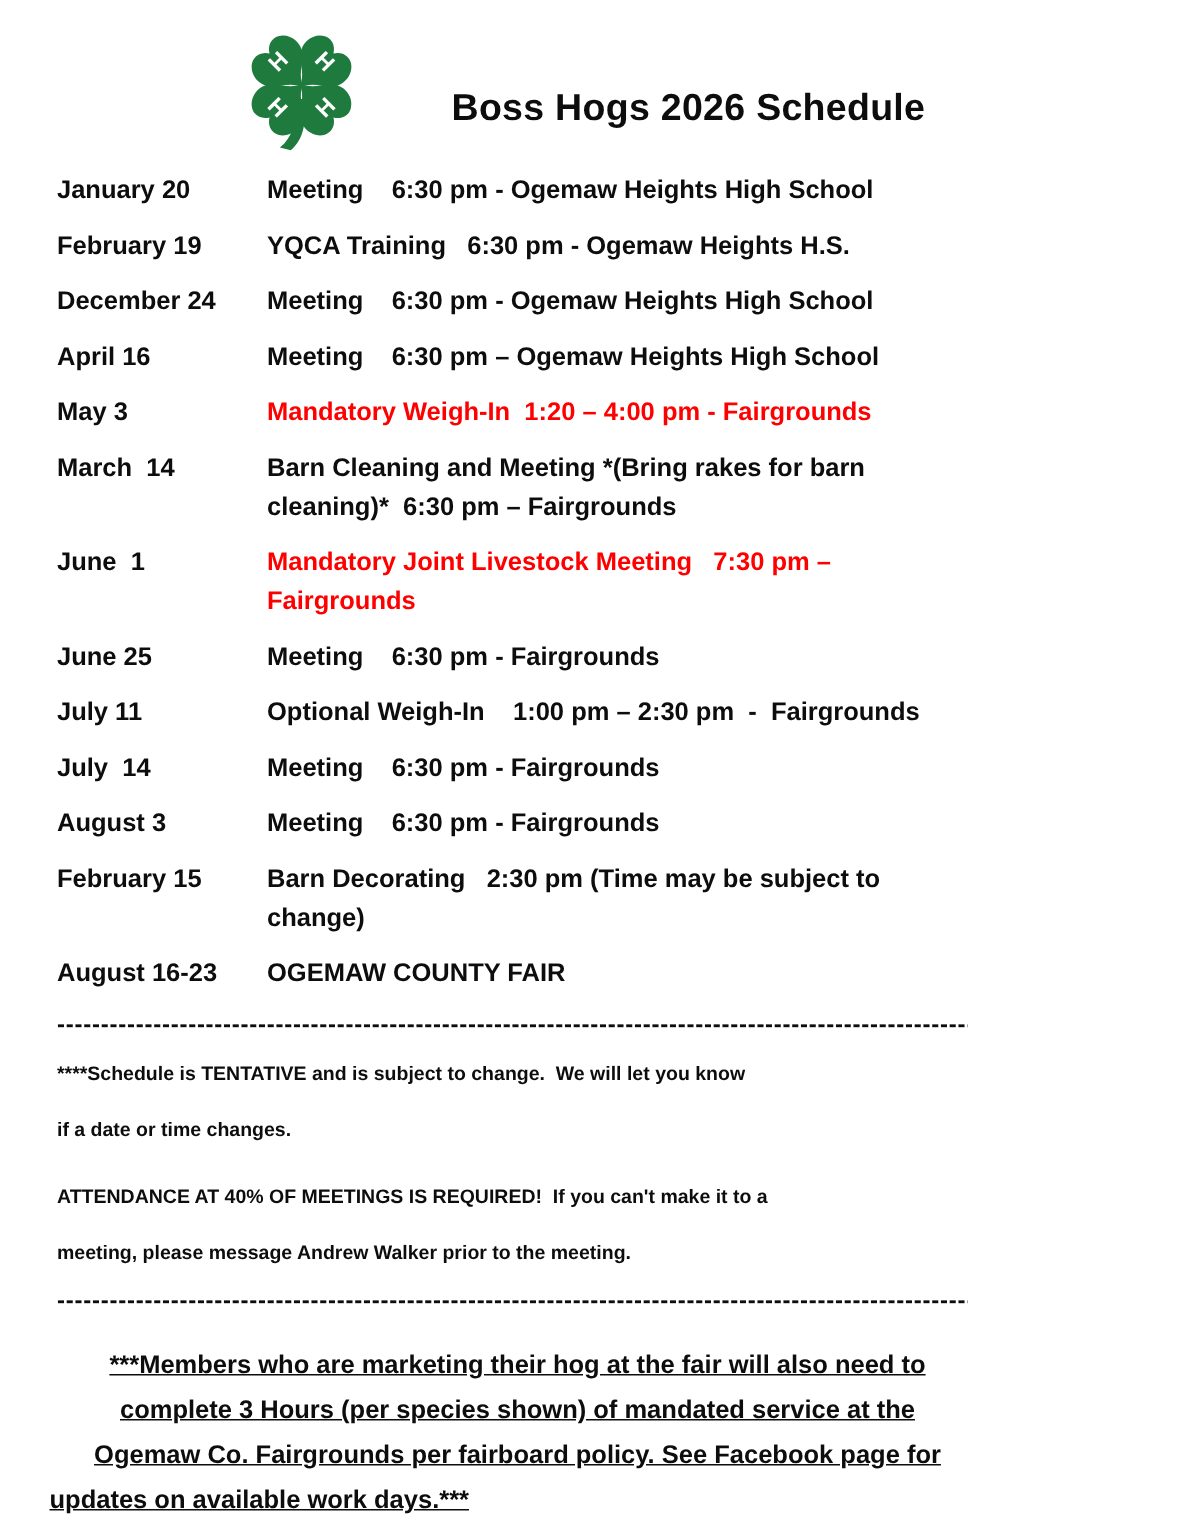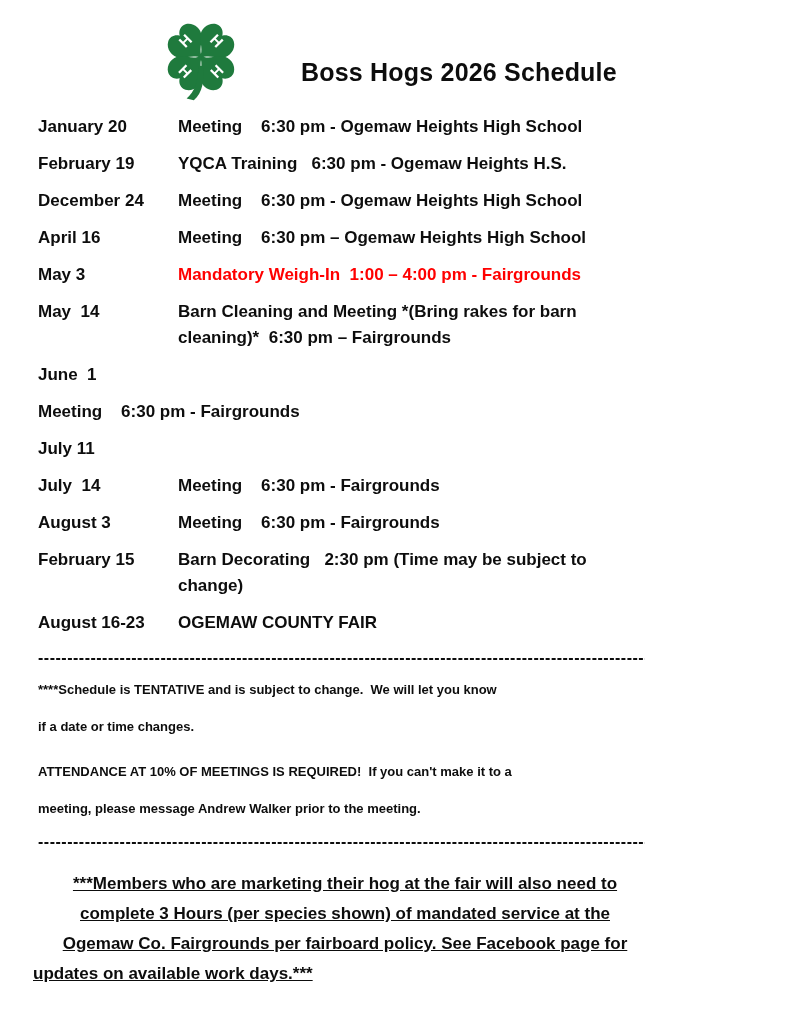--- a/index.html
+++ b/index.html
@@ -125,39 +125,43 @@
           <div class="desc">Meeting    6:30 pm - Ogemaw Heights High School</div>
         </div>
 
         <div class="schedule-row">
           <div class="date">April 16</div>
           <div class="desc">Meeting    6:30 pm – Ogemaw Heights High School</div>
         </div>
 
         <div class="schedule-row red">
           <div class="date">May 3</div>
-          <div class="desc">Mandatory Weigh-In  1:00 – 4:00 pm - Fairgrounds</div>
-        </div>
-
-        <div class="schedule-row">
-          <div class="date">May  14</div>
+          <div class="desc">Mandatory Weigh-In  1:20 – 4:00 pm - Fairgrounds</div>
+        </div>
+
+        <div class="schedule-row">
+          <div class="date">March  14</div>
           <div class="desc">Barn Cleaning and Meeting *(Bring rakes for barn
 cleaning)*  6:30 pm – Fairgrounds</div>
         </div>
 
         <div class="schedule-row red">
           <div class="date">June  1</div>
-        </div>
-
-        <div class="schedule-row">
+          <div class="desc">Mandatory Joint Livestock Meeting   7:30 pm –
+Fairgrounds</div>
+        </div>
+
+        <div class="schedule-row">
+          <div class="date">June 25</div>
           <div class="desc">Meeting    6:30 pm - Fairgrounds</div>
         </div>
 
         <div class="schedule-row">
           <div class="date">July 11</div>
+          <div class="desc">Optional Weigh-In    1:00 pm – 2:30 pm  -  Fairgrounds</div>
         </div>
 
         <div class="schedule-row">
           <div class="date">July  14</div>
           <div class="desc">Meeting    6:30 pm - Fairgrounds</div>
         </div>
 
         <div class="schedule-row">
           <div class="date">August 3</div>
           <div class="desc">Meeting    6:30 pm - Fairgrounds</div>
@@ -173,21 +177,21 @@
           <div class="date">August 16-23</div>
           <div class="desc">OGEMAW COUNTY FAIR</div>
         </div>
       </div>
 
     <div class="dashline">--------------------------------------------------------------------------------------------------------------------------------------------</div>
 
     <p class="note tentative">****Schedule is TENTATIVE and is subject to change.  We will let you know
 if a date or time changes.</p>
 
-    <p class="note attendance">ATTENDANCE AT 10% OF MEETINGS IS REQUIRED!  If you can't make it to a
+    <p class="note attendance">ATTENDANCE AT 40% OF MEETINGS IS REQUIRED!  If you can't make it to a
 meeting, please message Andrew Walker prior to the meeting.</p>
 
     <div class="dashline">--------------------------------------------------------------------------------------------------------------------------------------------</div>
 
     <div class="service-note">
 
         <div class="line">***Members who are marketing their hog at the fair will also need to</div>
 
         <div class="line">complete 3 Hours (per species shown) of mandated service at the</div>
 

